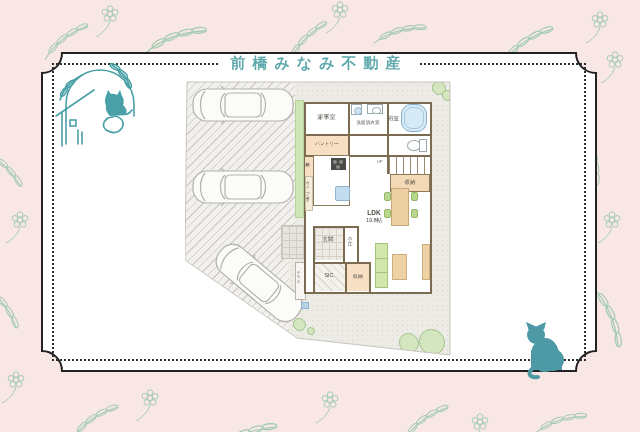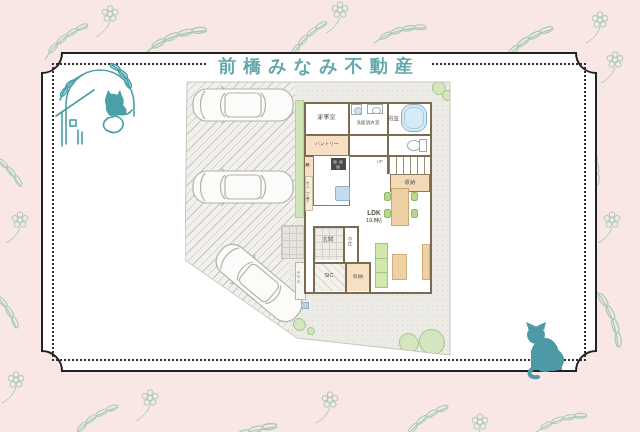--- a/index.html
+++ b/index.html
@@ -5,21 +5,21 @@
   html,body{margin:0;padding:0;width:640px;height:432px;overflow:hidden;
     font-family:"Liberation Sans","DejaVu Sans",sans-serif;background:#f9e7e5;position:relative;}
   .abs{position:absolute;}
   
   #card{left:41px;top:52px;width:556px;height:320px;z-index:2;}
   #card-border{position:absolute;left:0;top:0;}
   #dotted-frame{position:absolute;left:11px;top:11px;right:11px;bottom:11px;
     border:2px dotted #2e2e2e;}
   #title-bar{position:absolute;left:0;top:2px;width:100%;text-align:center;z-index:3;}
   #title-bar span{display:inline-block;background:#fff;padding:0 12px;
-    color:#5fa8ac;font-size:18px;letter-spacing:7px;font-weight:bold;}
+    color:#5fa8ac;font-size:15px;letter-spacing:7px;font-weight:bold;}
   
   #plan{left:185px;top:78px;width:270px;height:294px;z-index:4;font-size:6px;color:#4f4b42;}
   #site{position:absolute;left:0;top:0;width:270px;height:282px;
     clip-path:polygon(2px 4px,265px 4px,265px 277px,112px 260px,0px 182px);
     background-color:#edebe5;
     background-image:radial-gradient(#d9d5cc 0.6px,transparent 0.8px);
     background-size:5px 5px;}
   #parking{position:absolute;left:0;top:0;width:112px;height:262px;
     clip-path:polygon(2px 4px,110px 4px,110px 150px,104px 150px,104px 262px,0px 262px);
     background-color:#f1f0ec;

